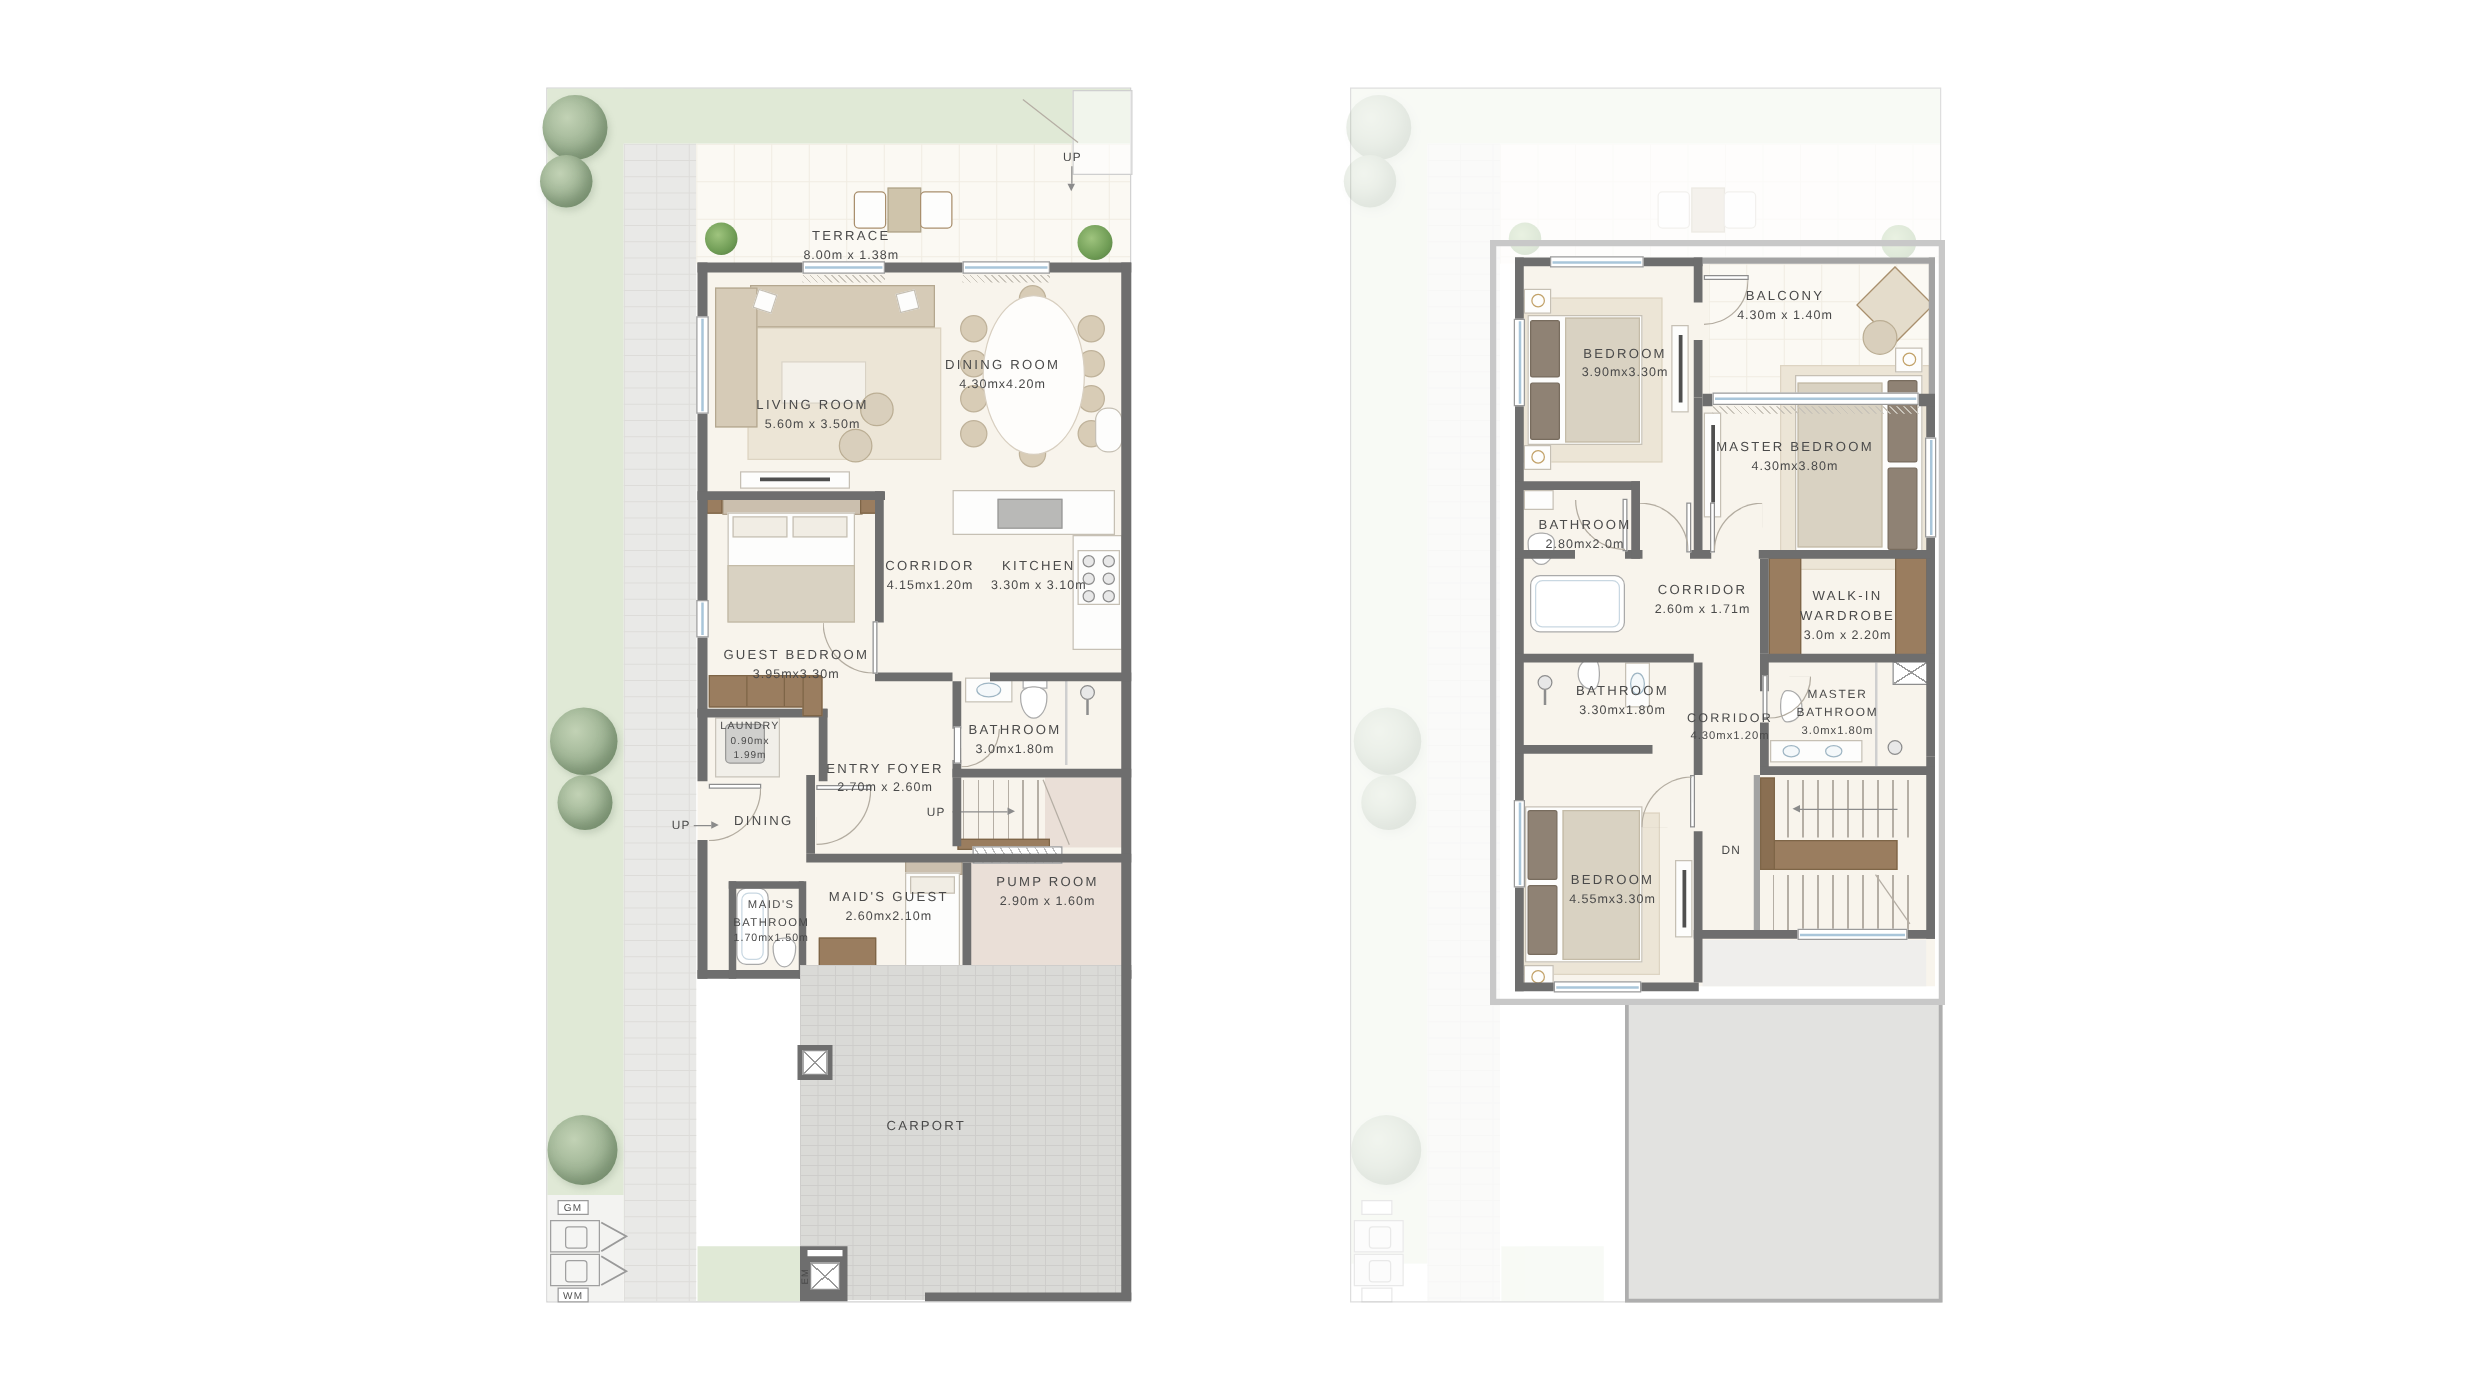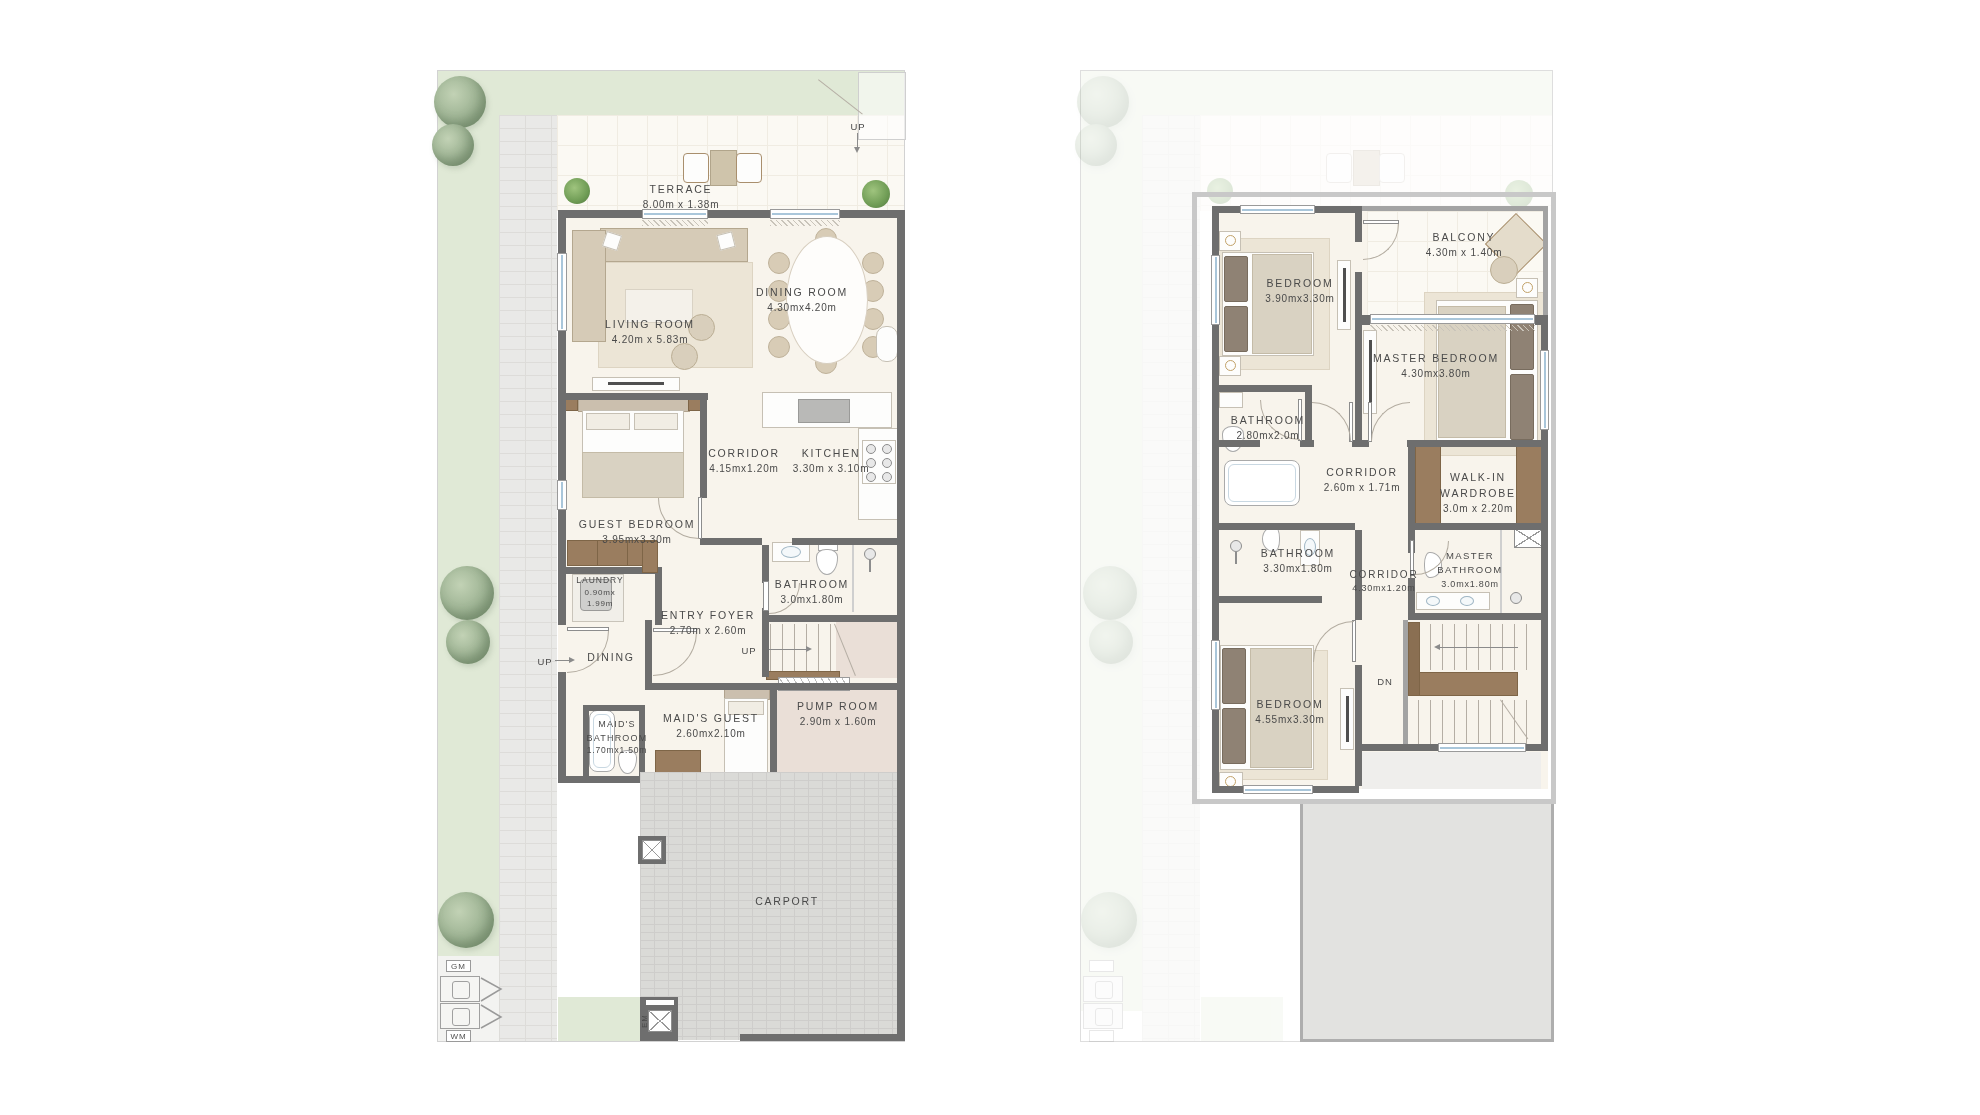--- a/index.html
+++ b/index.html
@@ -257,21 +257,21 @@
     <div class="arrow-line" style="left:555px;top:660px;width:14px;height:1px"></div>
     <div class="ah-r" style="left:569px;top:657px"></div>
     <div class="mark" style="left:749px;top:650px">UP</div>
 
     <div class="lbl" style="left:681px;top:197px">
       <span class="nm">TERRACE</span>
       <span class="dm">8.00m x 1.38m</span>
       </div>
     <div class="lbl" style="left:650px;top:332px">
       <span class="nm">LIVING ROOM</span>
-      <span class="dm">4.20m x 5.83m</span>
+      <span class="dm">5.60m x 3.50m</span>
       </div>
     <div class="lbl" style="left:802px;top:300px">
       <span class="nm">DINING ROOM</span>
       <span class="dm">4.30mx4.20m</span>
       </div>
     <div class="lbl" style="left:744px;top:461px">
       <span class="nm">CORRIDOR</span>
       <span class="dm">4.15mx1.20m</span>
       </div>
     <div class="lbl" style="left:831px;top:461px">
@@ -302,21 +302,21 @@
       <span class="dm">2.60mx2.10m</span>
       </div>
     <div class="lbl wrap" style="left:617px;top:737px;width:86px">
       <span class="nm" style="font-size:9px;letter-spacing:1.2px">MAID'S BATHROOM</span>
       <span class="dm" style="font-size:8.5px">1.70mx1.50m</span>
       </div>
     <div class="lbl" style="left:838px;top:714px">
       <span class="nm">PUMP ROOM</span>
       <span class="dm">2.90m x 1.60m</span>
       </div>
-    <div class="lbl" style="left:787px;top:902px">
+    <div class="lbl" style="left:741px;top:902px">
       <span class="nm">CARPORT</span>
       </div>
   </div>
 
   <div>
     <div class="plotborder" style="left:1080px;top:70px;width:473px;height:972px;border-color:#dedede"></div>
 
     <div class="ghost" style="left:0;top:0;width:1980px;height:1115px">
       <div class="grass" style="left:1081px;top:71px;width:471px;height:44px"></div>
       <div class="grass" style="left:1081px;top:71px;width:61px;height:940px"></div>
@@ -461,21 +461,21 @@
     <div class="arc c-br" style="left:1371px;top:402px;width:39px;height:39px"></div>
     <div class="leaf" style="left:1410px;top:540px;width:4px;height:36px"></div>
     <div class="arc c-tl" style="left:1415px;top:541px;width:34px;height:34px"></div>
     <div class="leaf" style="left:1352px;top:620px;width:4px;height:42px"></div>
     <div class="arc c-br" style="left:1313px;top:621px;width:41px;height:41px"></div>
 
     <div class="lbl" style="left:1300px;top:291px">
       <span class="nm">BEDROOM</span>
       <span class="dm">3.90mx3.30m</span>
       </div>
-    <div class="lbl" style="left:1464px;top:245px">
+    <div class="lbl" style="left:1428px;top:245px">
       <span class="nm">BALCONY</span>
       <span class="dm">4.30m x 1.40m</span>
       </div>
     <div class="lbl" style="left:1436px;top:366px">
       <span class="nm">MASTER BEDROOM</span>
       <span class="dm">4.30mx3.80m</span>
       </div>
     <div class="lbl" style="left:1268px;top:428px">
       <span class="nm">BATHROOM</span>
       <span class="dm">2.80mx2.0m</span>

